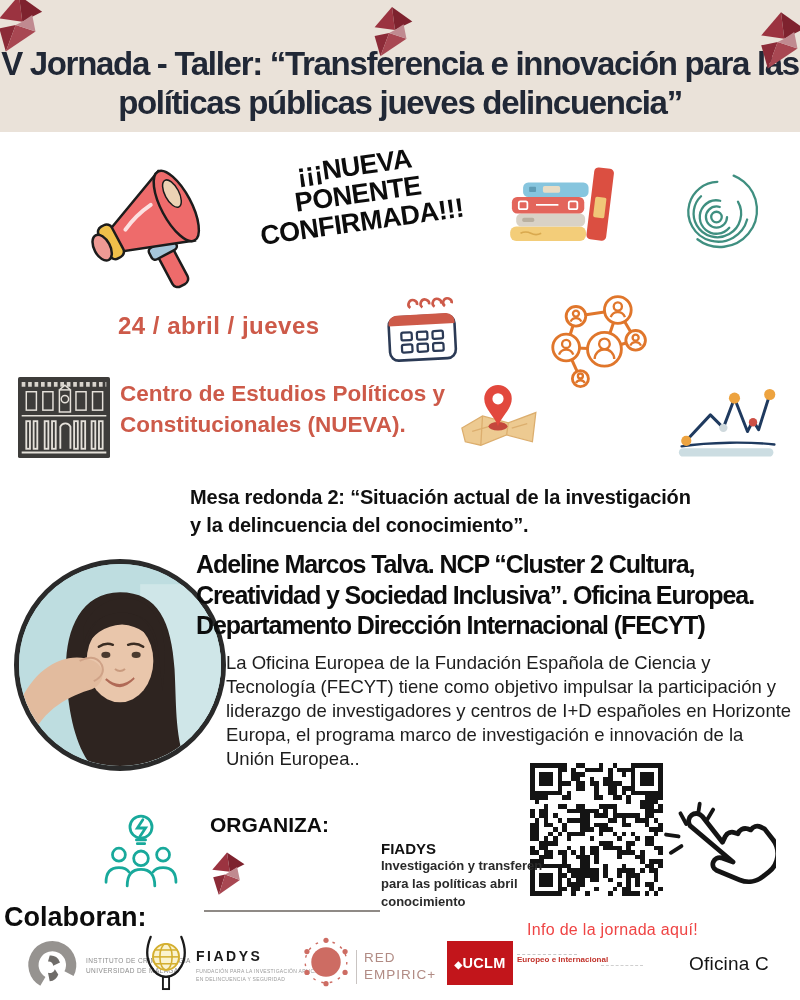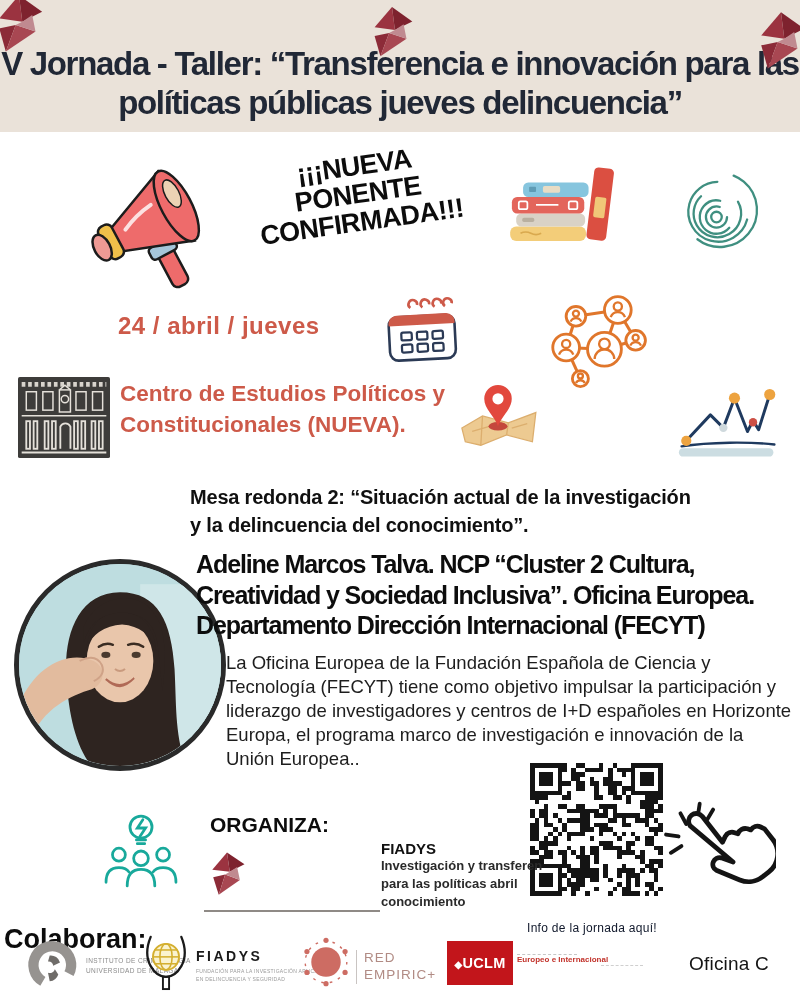--- a/index.html
+++ b/index.html
@@ -10,21 +10,21 @@
   #header{left:0;top:0;width:800px;height:132px;background:#eae2d9;}
   .title{width:800px;text-align:center;color:#212836;font-weight:700;font-size:33px;letter-spacing:-1.3px;line-height:1.18;}
   
   .accent{color:#cd5a49;font-weight:700;}
   .announce{width:240px;text-align:center;font-size:27px;font-weight:800;letter-spacing:-0.5px;line-height:1.04;color:#0c0c0c;transform:rotate(-8deg);}
   .session-txt{font-size:20px;font-weight:700;color:#101010;line-height:1.4;letter-spacing:-0.2px;}
   .spk-name{font-size:25px;font-weight:800;color:#0d0d0d;line-height:1.22;letter-spacing:-1.1px;}
   .bio{width:568px;font-size:18.5px;line-height:1.3;color:#1d1d1d;}
   .organiza-lbl{font-size:21px;font-weight:800;color:#0c0c0c;}
   .colaboran-lbl{font-size:27px;font-weight:800;color:#0c0c0c;}
-  .info-caption{font-size:12px;color:#0f172a;letter-spacing:0.3px;}
+  .info-caption{font-size:16px;color:#ef4444;letter-spacing:0.3px;}
   
   #photo{left:14px;top:559px;width:202px;height:202px;border-radius:50%;border:5px solid #2a2a2a;overflow:hidden;background:#bedde0;}
   
   #geplp-box{left:204px;top:842px;width:176px;height:64px;background:#fff;display:flex;align-items:center;}
   #geplp-name{font-size:31px;font-weight:600;color:#1c1c30;letter-spacing:0.5px;line-height:1;}
   #geplp-caption{font-size:5px;color:#b0534c;letter-spacing:0.4px;margin-top:2px;}
   #geplp-line{left:204px;top:910px;width:176px;height:2px;background:#8f8a86;}
   
   #polaris-name{font-size:15px;font-weight:800;color:#111;}
   .polaris-line{font-size:13px;font-weight:700;color:#2a2a2a;line-height:1.4;}
@@ -718,21 +718,21 @@
 
   <div class="abs" style="left:381px;top:840px;">
     <div id="polaris-name">FIADYS</div>
     <div class="polaris-line">Investigación y transferen</div>
     <div class="polaris-line">para las políticas abril</div>
     <div class="polaris-line">conocimiento</div>
   </div>
 
   <div class="abs info-caption" style="left:527px;top:921px;">Info de la jornada aquí!</div>
 
-  <div class="abs colaboran-lbl" style="left:4px;top:902px;margin-top:22px;">Colaboran:</div>
+  <div class="abs colaboran-lbl" style="left:4px;top:902px;">Colaboran:</div>
 
   <svg class="abs" style="left:24px;top:936px" width="60" height="58" viewBox="0 0 70 66">
     <circle cx="33" cy="33" r="22" fill="none" stroke="#969390" stroke-width="12" stroke-dasharray="102 36" transform="rotate(120 33 33)"></circle>
     <path d="M30,22 a11 11 0 0 1 12 8 l-8,4 a5 5 0 0 0 -6,-5 z" fill="#6f6c69"></path>
     <path d="M36,38 a6 6 0 0 1 -8,4 l2,10 a12 12 0 0 0 10,-8 z" fill="#6f6c69"></path>
   </svg>
   <div class="abs tiny-gray" style="left:86px;top:956px;">
     <div>INSTITUTO DE CRIMINOLOGÍA</div>
     <div>UNIVERSIDAD DE MÁLAGA</div>
   </div>

